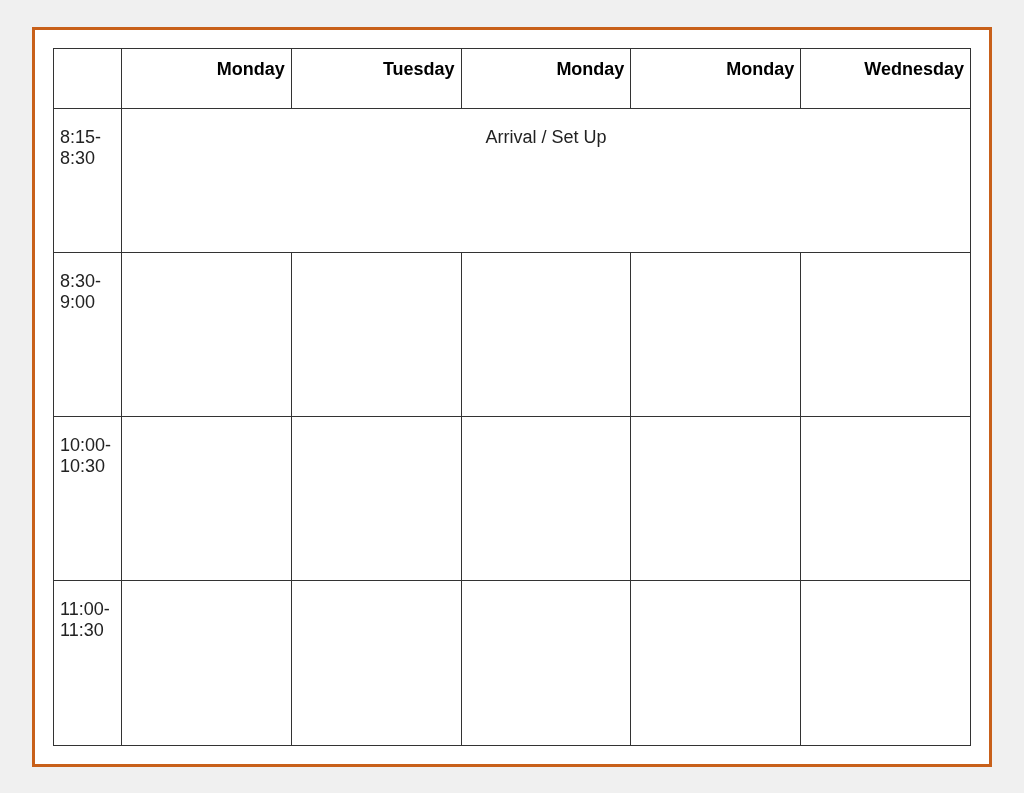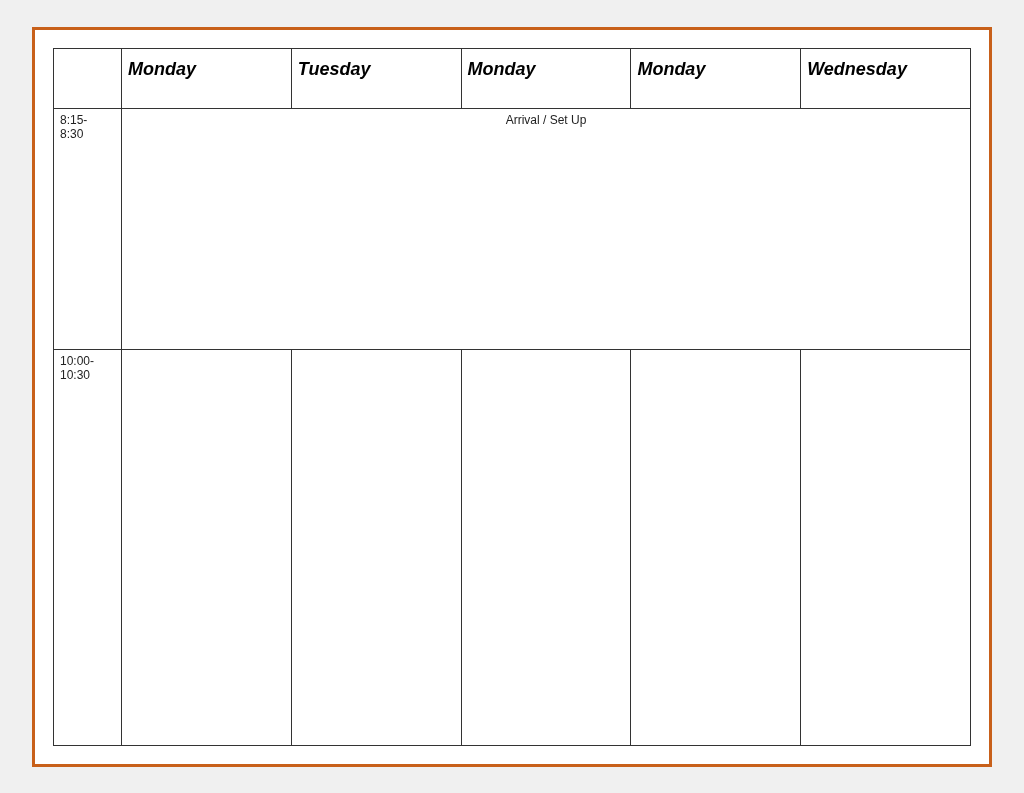--- a/index.html
+++ b/index.html
@@ -29,31 +29,30 @@
     .schedule-table {
       width: 100%;
       height: 100%;
       border-collapse: collapse;
       table-layout: fixed;
     }
 
     .schedule-table th,
     .schedule-table td {
       border: 1px solid #333;
-      padding: 4px 6px;
+      padding: 18px 6px;
       vertical-align: top;
-      font-size: 12px;
+      font-size: 18px;
     }
 
     .schedule-table th {
-      text-align: left;
+      text-align: right;
       font-weight: bold;
       font-size: 18px;
       padding: 10px 6px;
-      font-style: italic;
     }
 
     .time-col {
       width: 68px;
       font-size: 12px;
       color: #222;
       vertical-align: top;
       padding: 6px 4px;
       white-space: nowrap;
     }
@@ -105,21 +104,37 @@
         <th>Monday</th>
         <th>Wednesday</th>
       </tr>
     </thead>
     <tbody>
       <tr class="arrival-row">
         <td class="time-col">8:15-<br>8:30</td>
         <td class="arrival-cell" colspan="5">Arrival / Set Up</td>
       </tr>
       <tr>
+        <td class="time-col">8:30-<br>9:00</td>
+        <td></td>
+        <td></td>
+        <td></td>
+        <td></td>
+        <td></td>
+      </tr>
+      <tr>
         <td class="time-col">10:00-<br>10:30</td>
+        <td></td>
+        <td></td>
+        <td></td>
+        <td></td>
+        <td></td>
+      </tr>
+      <tr>
+        <td class="time-col">11:00-<br>11:30</td>
         <td></td>
         <td></td>
         <td></td>
         <td></td>
         <td></td>
       </tr>
     </tbody>
   </table>
 </div>
 

